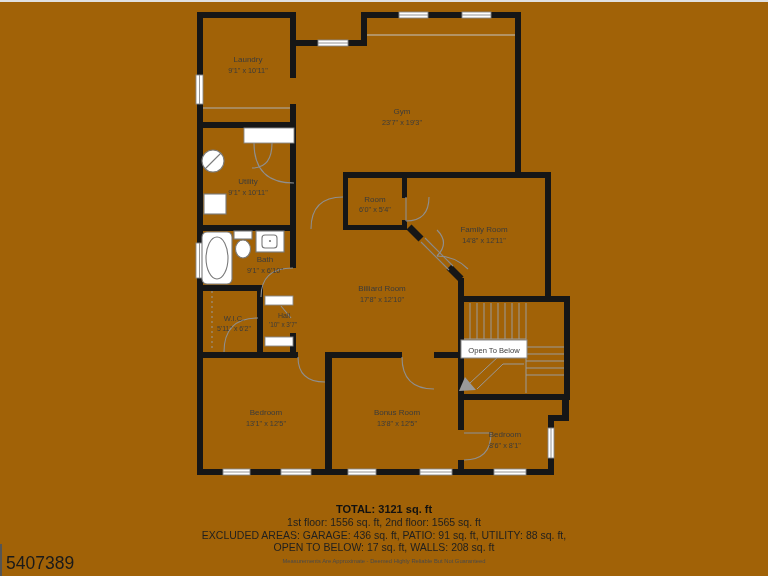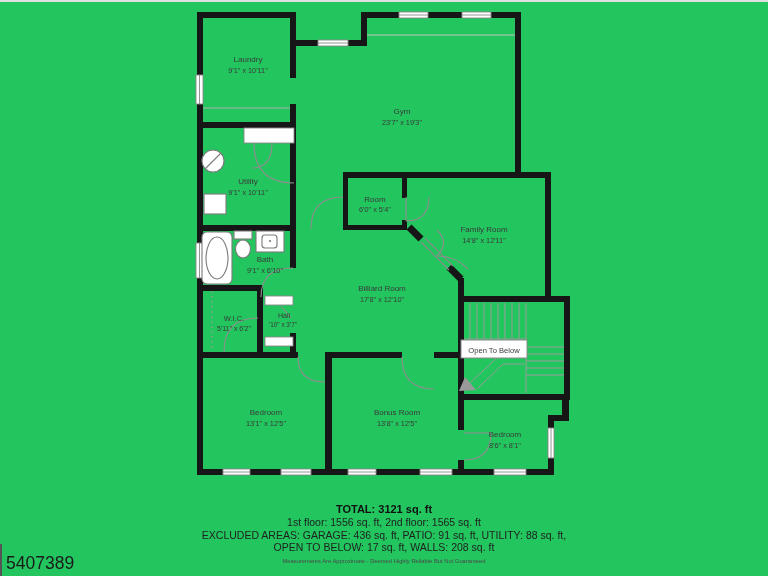--- a/index.html
+++ b/index.html
@@ -1,16 +1,16 @@
 <!DOCTYPE html>
 <html><head>
 <meta charset="utf-8">
 <style>
   html,body{margin:0;padding:0;background:#ffffff;}
-  #canvas{position:relative;width:768px;height:576px;background:#22c55e;overflow:hidden;
+  #canvas{position:relative;width:768px;height:576px;background:#a16207;overflow:hidden;
           font-family:"Liberation Sans", sans-serif;}
   svg{position:absolute;left:0;top:0;}
   .wall{fill:#161616;}
   .thin{stroke:#8a8a8a;stroke-width:1.1;fill:none;}
   .arc{stroke:#8f8f8f;stroke-width:1.1;fill:none;}
   .fix{stroke:#7a7a7a;stroke-width:1.1;fill:#ffffff;}
   .stair{stroke:#9a9a9a;stroke-width:1;fill:none;}
   .winframe{stroke:#888888;stroke-width:0.9;fill:#ffffff;}
   .lbl{fill:#3b3b3b;font-size:8px;text-anchor:middle;font-family:"Liberation Sans",sans-serif;}
   .dims{fill:#3b3b3b;font-size:7.3px;text-anchor:middle;font-family:"Liberation Sans",sans-serif;}

